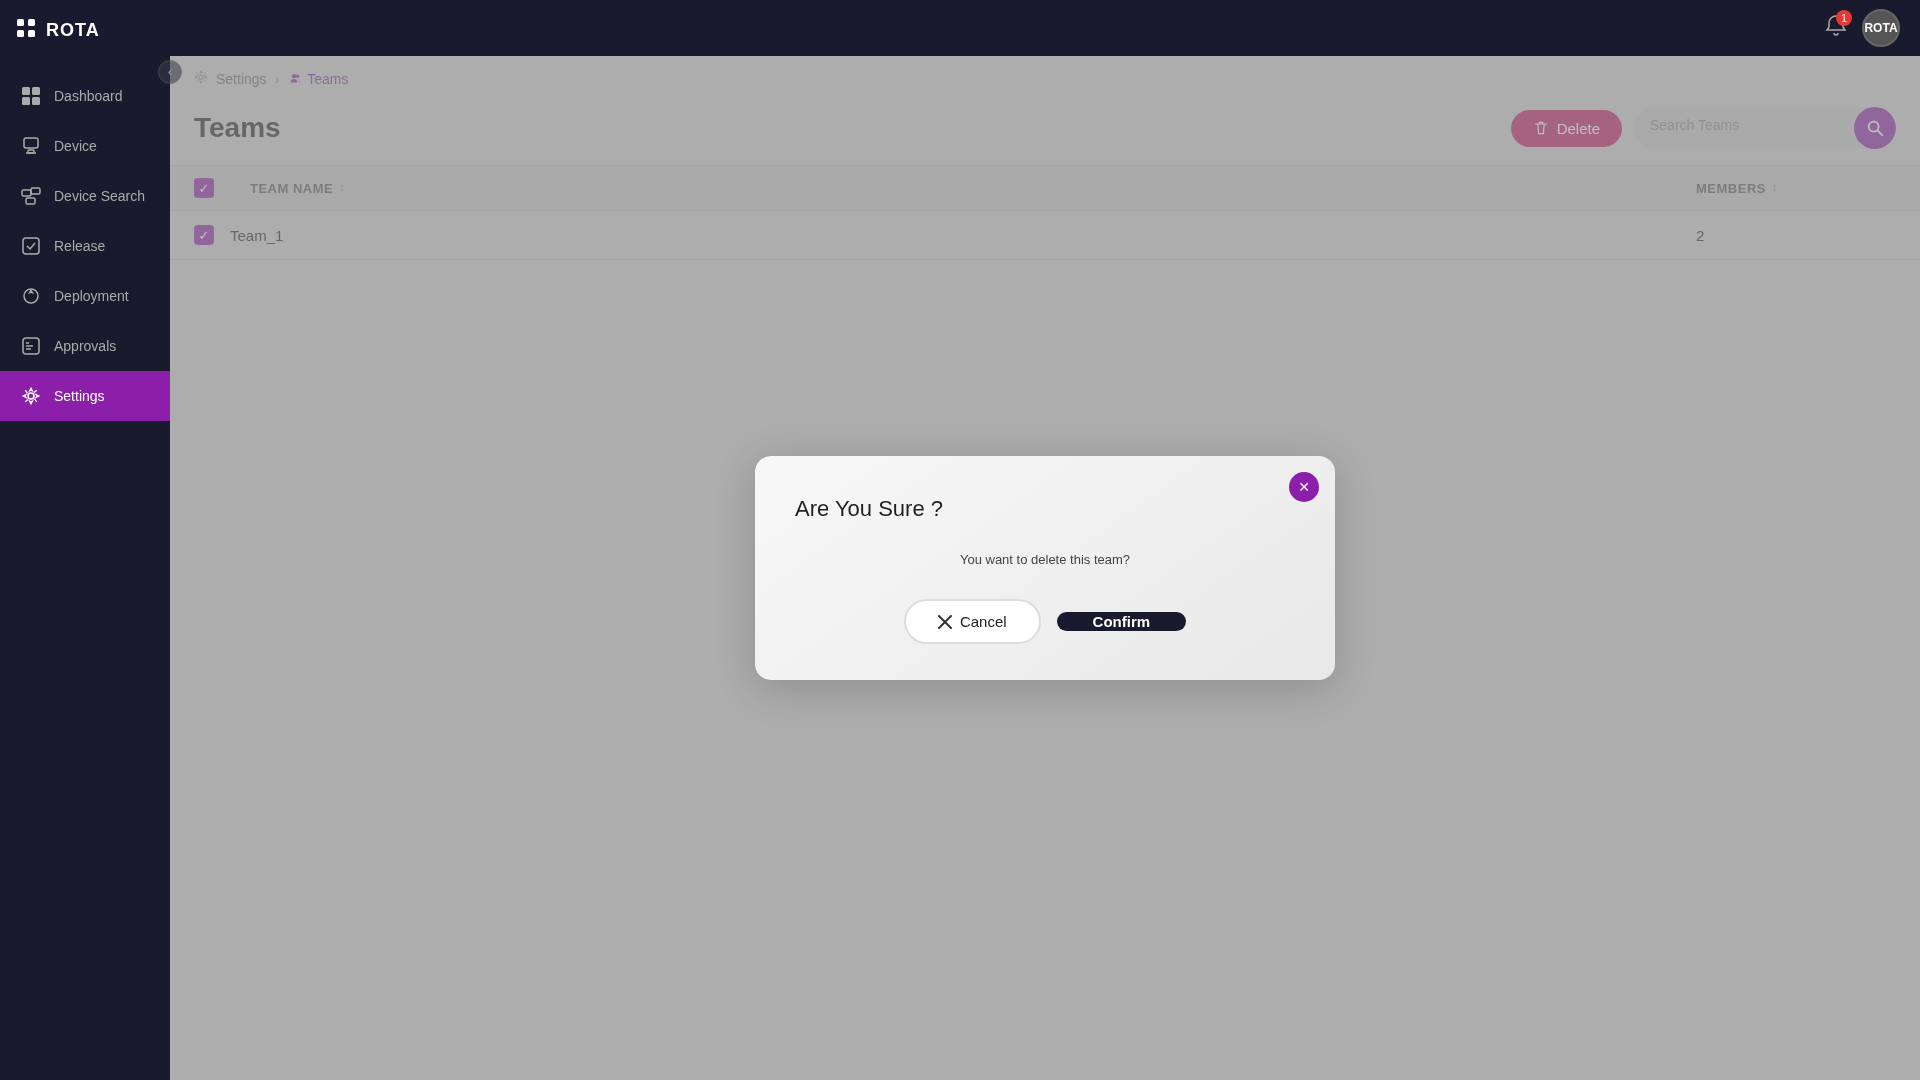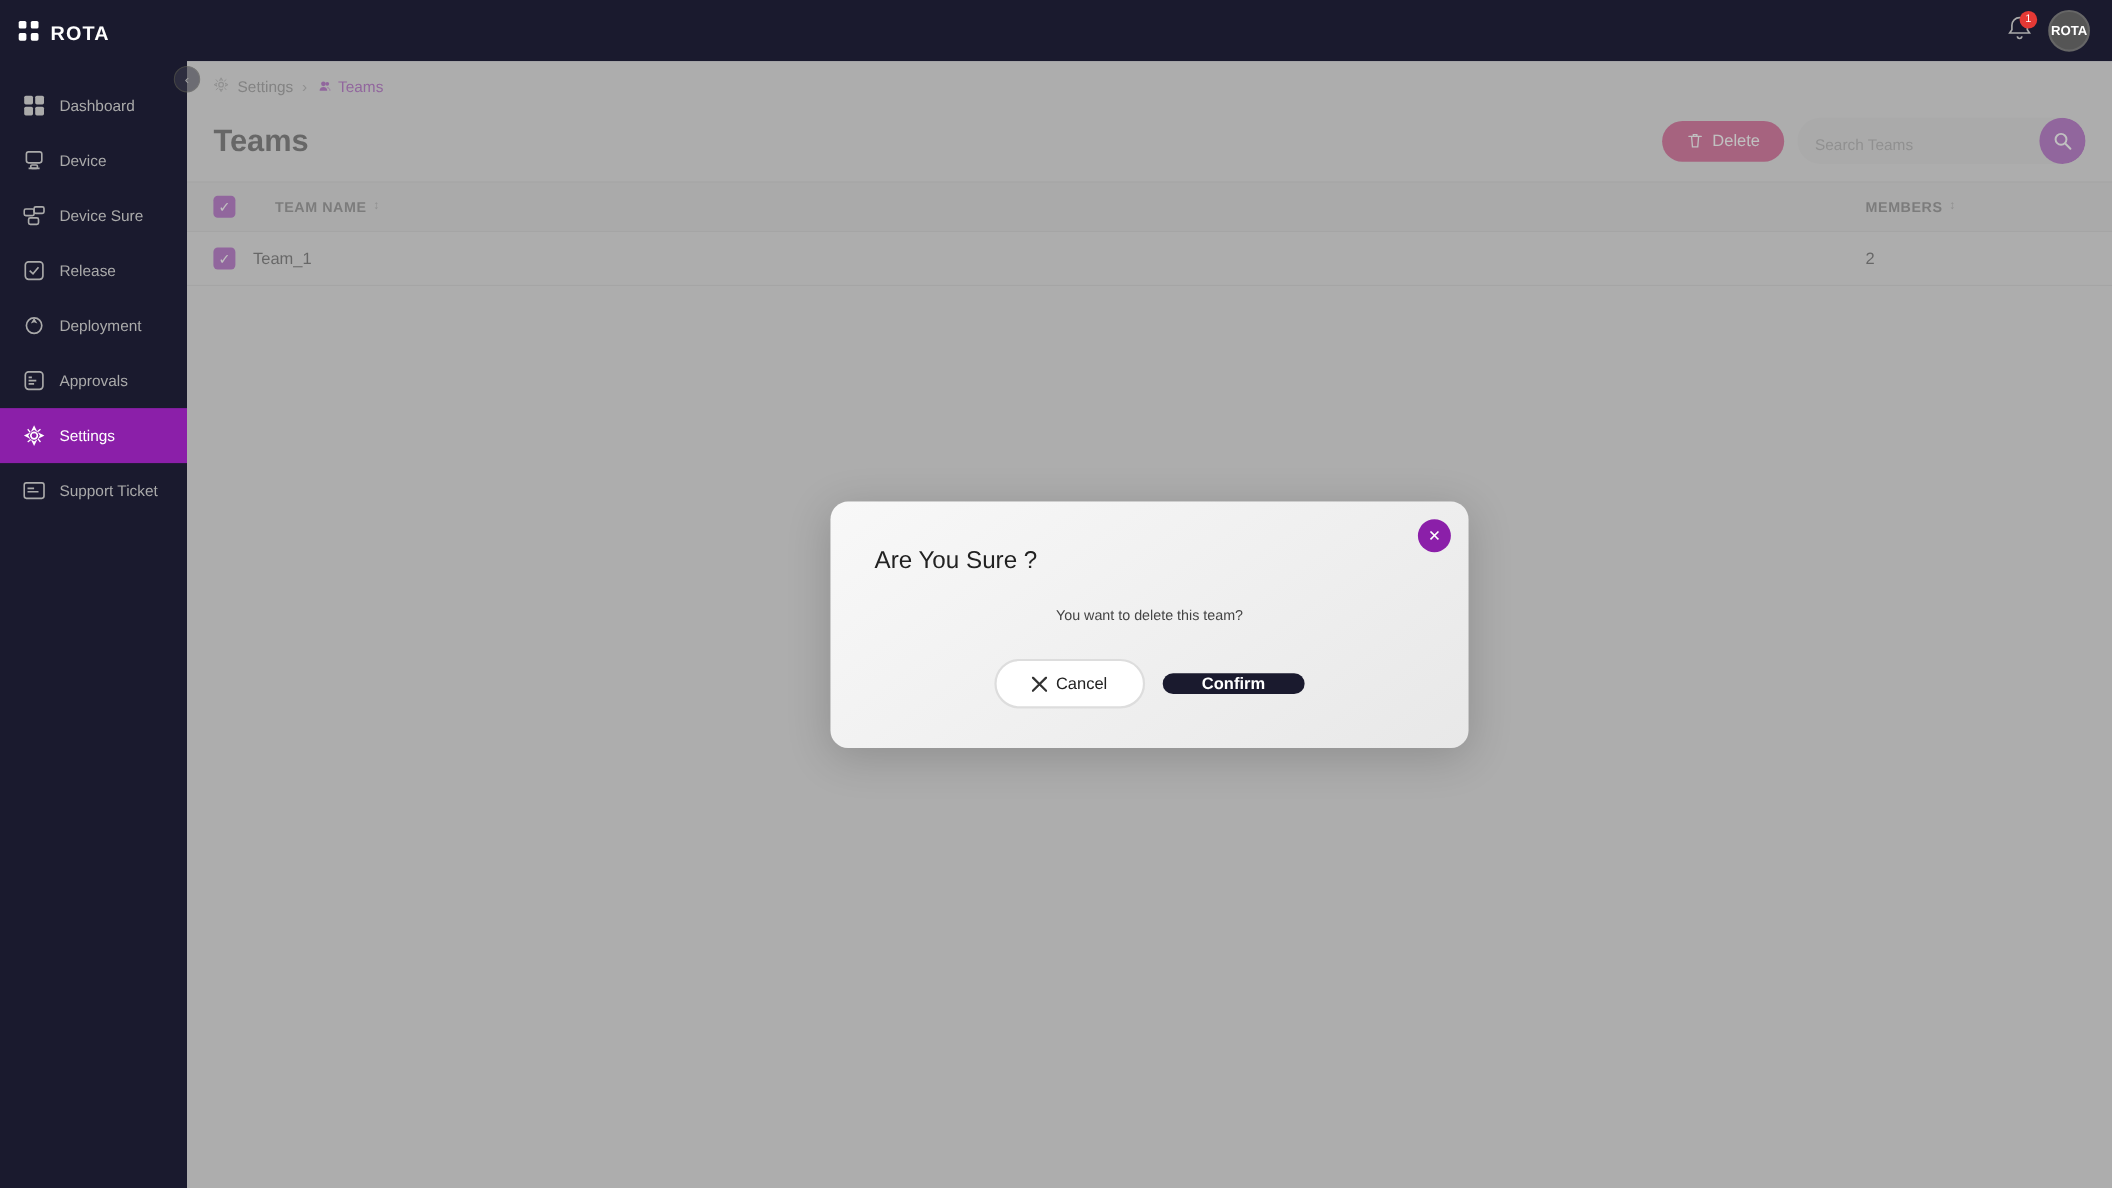--- a/index.html
+++ b/index.html
@@ -186,21 +186,21 @@
       border-radius: 24px;
       padding: 10px 22px;
       font-size: 15px;
       cursor: pointer;
       display: flex;
       align-items: center;
       gap: 8px;
     }
     .search-container {
       display: flex;
-      align-items: flex-end;
+      align-items: flex-start;
       background: #c8c8c8;
       border-radius: 24px;
       overflow: hidden;
       gap: 0;
     }
     .search-input {
       background: transparent;
       border: none;
       outline: none;
       padding: 10px 16px;
@@ -410,21 +410,21 @@
     </div>
 
     <div class="sidebar-item">
       <span class="icon">
         <svg width="20" height="20" viewBox="0 0 20 20" fill="none">
           <rect x="1" y="4" width="9" height="6" rx="1.5" stroke="#aaa" stroke-width="1.5"></rect>
           <rect x="10" y="2" width="9" height="6" rx="1.5" stroke="#aaa" stroke-width="1.5"></rect>
           <rect x="5" y="12" width="9" height="6" rx="1.5" stroke="#aaa" stroke-width="1.5"></rect>
         </svg>
       </span>
-      <span>Device Sure</span>
+      <span>Device Search</span>
     </div>
 
     <div class="sidebar-item">
       <span class="icon">
         <svg width="20" height="20" viewBox="0 0 20 20" fill="none">
           <rect x="2" y="2" width="16" height="16" rx="3" stroke="#aaa" stroke-width="1.5"></rect>
           <path d="M6 10 L9 13 L14 7" stroke="#aaa" stroke-width="1.5" fill="none"></path>
         </svg>
       </span>
       <span>Release</span>
@@ -454,30 +454,20 @@
       <span class="icon">
         <svg width="20" height="20" viewBox="0 0 20 20" fill="none">
           <circle cx="10" cy="10" r="3" stroke="white" stroke-width="1.5"></circle>
           <path d="M10 2 L11.5 5 L10 4 L8.5 5 Z M10 18 L8.5 15 L10 16 L11.5 15 Z M2 10 L5 8.5 L4 10 L5 11.5 Z M18 10 L15 11.5 L16 10 L15 8.5 Z" fill="none" stroke="white" stroke-width="1.2"></path>
           <path d="M4.2 4.2 L6.5 7 M15.8 15.8 L13.5 13 M4.2 15.8 L7 13.5 M15.8 4.2 L13 6.5" stroke="white" stroke-width="1.2"></path>
         </svg>
       </span>
       <span>Settings</span>
     </div>
 
-    <div class="sidebar-item">
-      <span class="icon">
-        <svg width="20" height="20" viewBox="0 0 20 20" fill="none">
-          <rect x="1" y="3" width="18" height="14" rx="2" stroke="#aaa" stroke-width="1.5"></rect>
-          <line x1="4" y1="8" x2="10" y2="8" stroke="#aaa" stroke-width="1.5"></line>
-          <line x1="4" y1="11" x2="14" y2="11" stroke="#aaa" stroke-width="1.5"></line>
-        </svg>
-      </span>
-      <span>Support Ticket</span>
-    </div>
   </nav>
 </div>
 
 <div class="main-content">
 
   <div class="topbar">
     <div class="topbar-notification">
       <svg width="24" height="24" viewBox="0 0 24 24" fill="none">
         <path d="M12 2a7 7 0 0 0-7 7v4l-2 3h18l-2-3V9a7 7 0 0 0-7-7z" stroke="#aaa" stroke-width="1.5" fill="none"></path>
         <path d="M10 19a2 2 0 0 0 4 0" stroke="#aaa" stroke-width="1.5" fill="none"></path>

